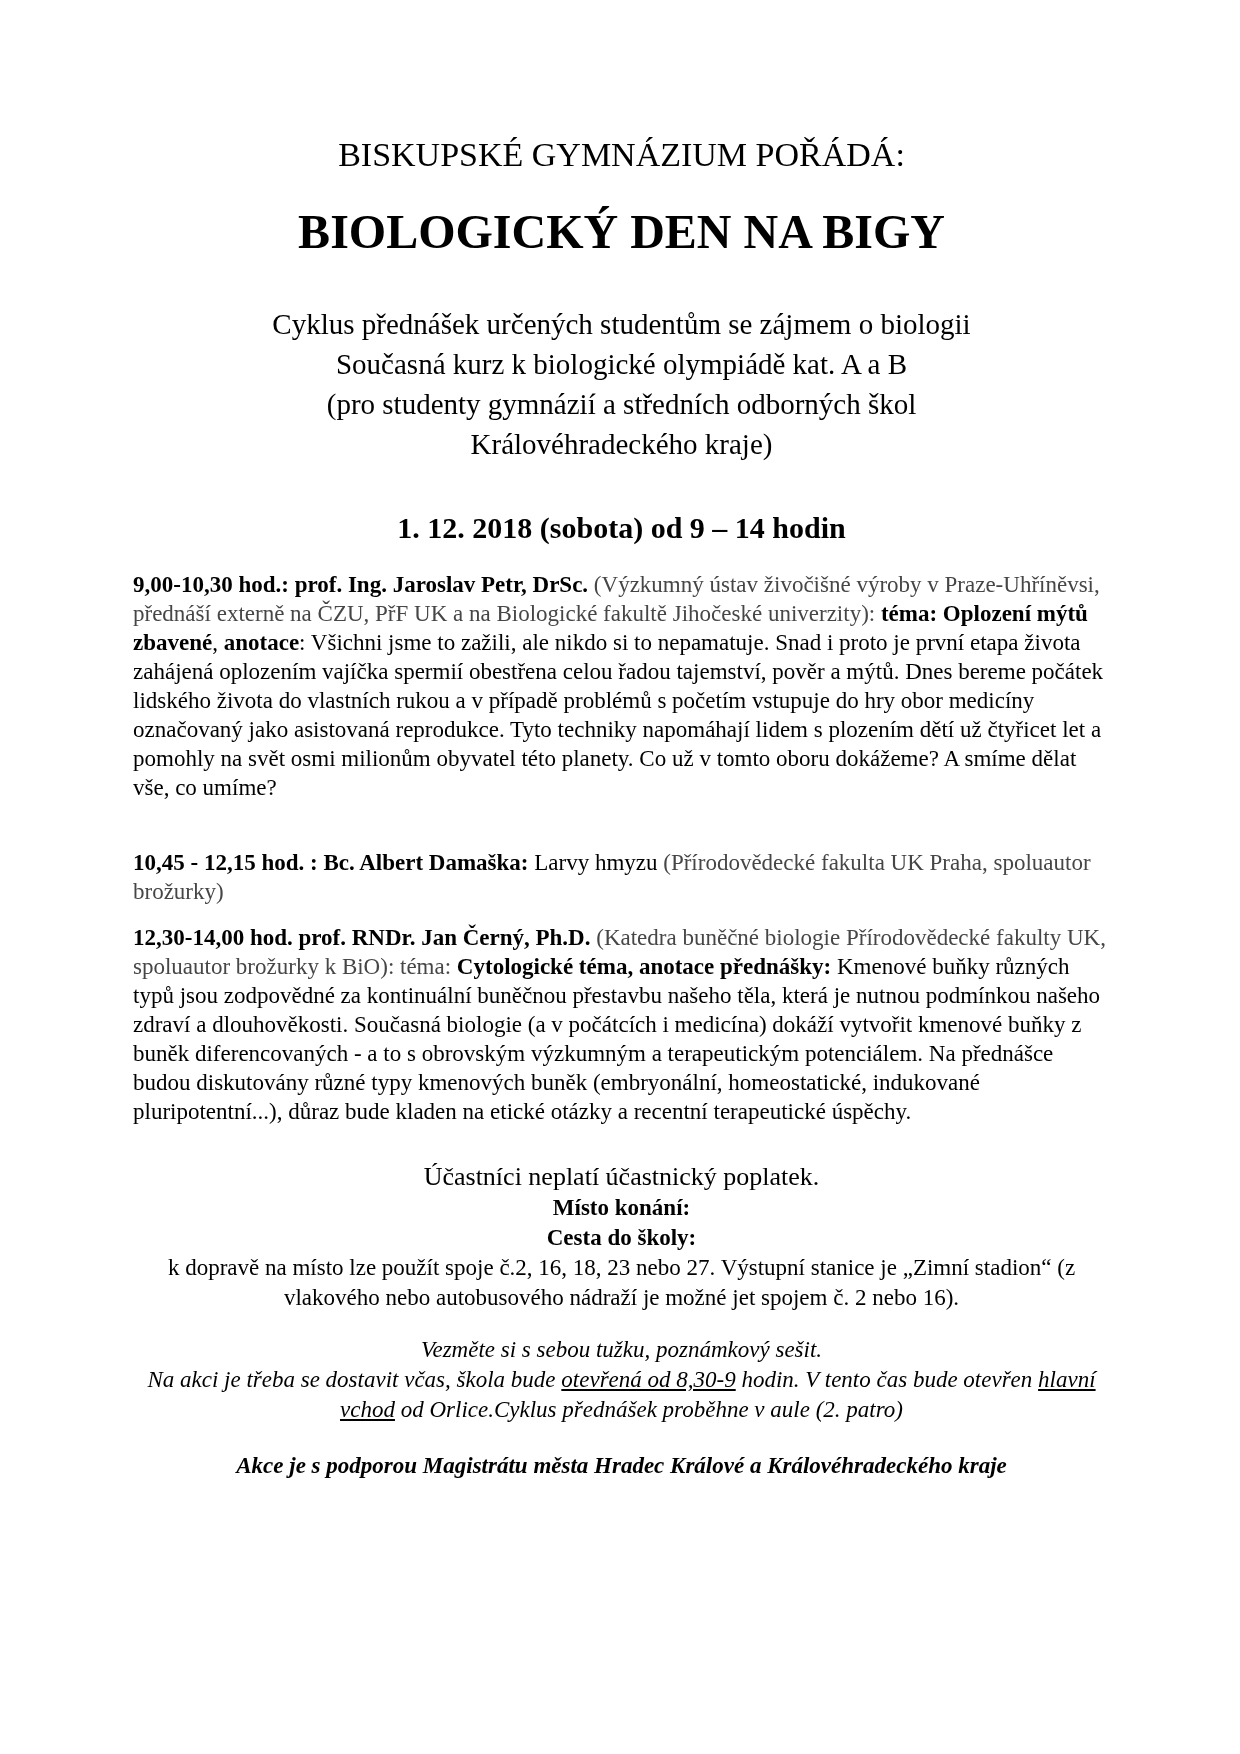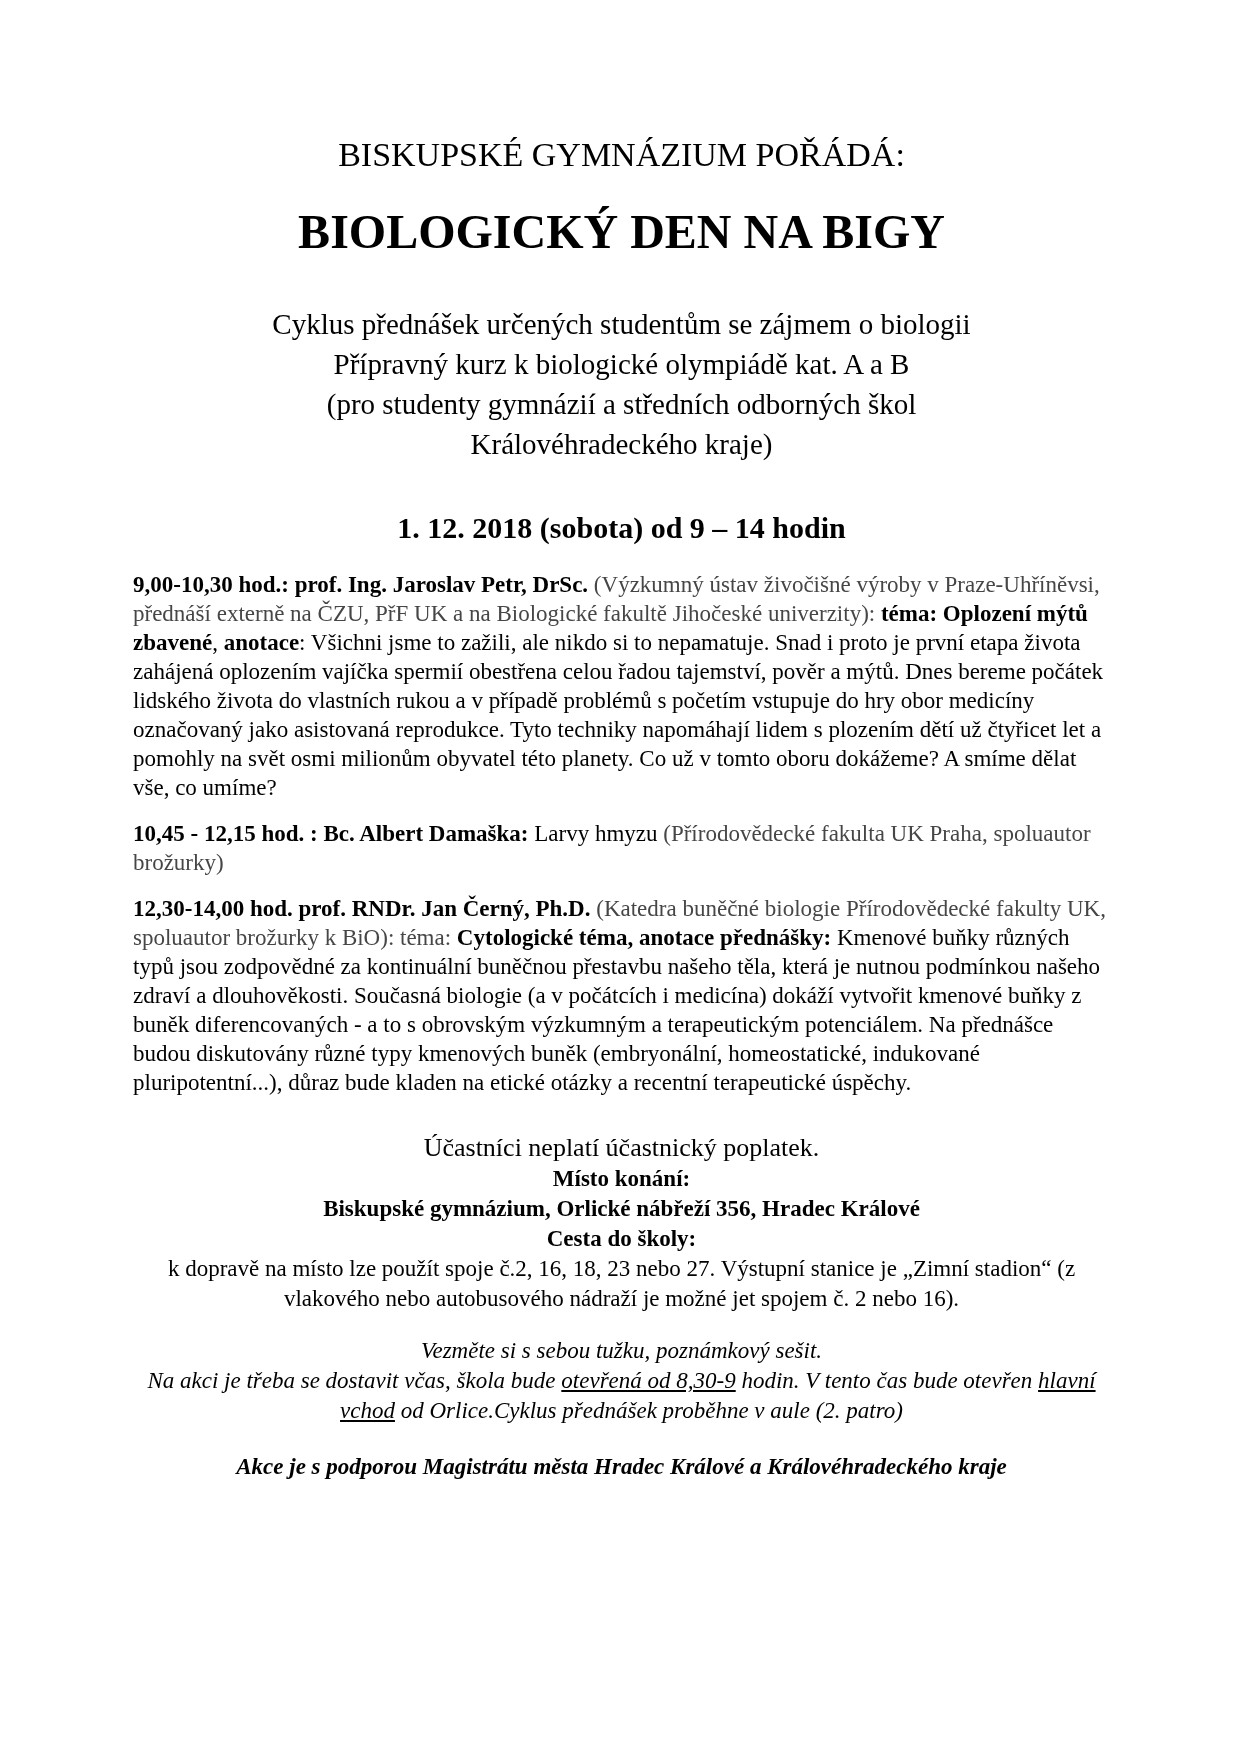--- a/index.html
+++ b/index.html
@@ -10,21 +10,21 @@
     font-family: "Liberation Serif", serif;
     overflow: hidden;
     border-radius: 31px;
   }
   .organizer { font-size: 34px; text-align: center; white-space: nowrap; }
   .title { font-size: 48px; font-weight: bold; text-align: center; margin-top: 30px; white-space: nowrap; }
   .intro { margin-top: 45px; font-size: 29px; line-height: 40px; text-align: center; }
   .date-heading { margin-top: 47px; font-size: 30px; font-weight: bold; text-align: center; }
   .talk { font-size: 23px; line-height: 29px; margin: 0; text-align: left; }
   .talk1 { margin-top: 25px; }
-  .talk2 { margin-top: 17px; }
+  .talk2 { margin-top: 46px; }
   .talk3 { margin-top: 17px; }
   .b { font-weight: bold; }
   .muted { color: #464646; }
   .center-block { text-align: center; }
   .fee-note { margin-top: 34px; font-size: 26px; line-height: 33px; }
   .info-bold { font-size: 23px; font-weight: bold; line-height: 30px; }
   .transport { font-size: 23px; line-height: 30px; }
   .notes { margin-top: 22px; text-align: center; font-weight: normal; font-style: italic; font-size: 23px; line-height: 30px; }
   .u { text-decoration: underline; text-align: right; }
   .footer-note { margin-top: 26px; text-align: center; font-weight: bold; font-style: italic; font-size: 23px; line-height: 30px; }
@@ -33,37 +33,36 @@
 <body>
 
 <div class="page">
 
   <div class="organizer">BISKUPSKÉ GYMNÁZIUM POŘÁDÁ:</div>
 
   <div class="title">BIOLOGICKÝ DEN NA BIGY</div>
 
   <div class="intro">
     <div class="intro-line">Cyklus přednášek určených studentům se zájmem o biologii</div>
-    <div class="intro-line">Přípravný kurz k biologické olympiádě kat. A a B</div>
+    <div class="intro-line">Současná kurz k biologické olympiádě kat. A a B</div>
     <div class="intro-line">(pro studenty gymnázií a středních odborných škol</div>
     <div class="intro-line">Královéhradeckého kraje)</div>
   </div>
 
   <div class="date-heading">1. 12. 2018 (sobota) od 9 – 14  hodin</div>
 
   <p class="talk talk1"><span class="b">9,00-10,30 hod.: prof. Ing. Jaroslav Petr, DrSc.</span><span class="muted"> (Výzkumný ústav živočišné výroby v Praze-Uhříněvsi, přednáší externě na ČZU, PřF UK  a na Biologické fakultě Jihočeské univerzity): </span><span class="b">téma: Oplození mýtů zbavené</span><span>, </span><span class="b">anotace</span><span>: Všichni jsme to zažili, ale nikdo si to nepamatuje. Snad i proto je první etapa života zahájená oplozením vajíčka spermií obestřena celou řadou tajemství, pověr a mýtů. Dnes bereme počátek lidského života do vlastních rukou a v případě problémů s početím vstupuje do hry obor medicíny označovaný jako asistovaná reprodukce. Tyto techniky napomáhají lidem s plozením dětí už čtyřicet let a pomohly na svět osmi milionům obyvatel této planety. Co už v tomto oboru dokážeme? A smíme dělat vše, co umíme?</span></p>
 
   <p class="talk talk2"><span class="b">10,45 - 12,15 hod. : Bc. Albert Damaška:</span><span> Larvy hmyzu </span><span class="muted">(Přírodovědecké fakulta UK Praha, spoluautor brožurky)</span></p>
 
   <p class="talk talk3"><span class="b">12,30-14,00 hod.  prof. RNDr. Jan Černý, Ph.D.</span><span class="muted">  (Katedra buněčné biologie Přírodovědecké fakulty UK, spoluautor brožurky k BiO): téma: </span><span class="b">Cytologické téma, anotace přednášky:</span><span> Kmenové buňky různých typů jsou zodpovědné za kontinuální buněčnou přestavbu našeho těla, která je nutnou podmínkou našeho zdraví a dlouhověkosti. Současná biologie (a v počátcích i medicína) dokáží vytvořit kmenové buňky z buněk diferencovaných - a to s obrovským výzkumným a terapeutickým potenciálem. Na přednášce budou diskutovány různé typy kmenových buněk (embryonální, homeostatické, indukované pluripotentní...), důraz bude kladen na etické otázky a recentní terapeutické úspěchy.</span></p>
 
   <div class="center-block">
     <div class="fee-note">Účastníci neplatí účastnický poplatek.</div>
     <div class="info-bold">Místo konání:</div>
-    <div class="info-bold">Biskupské gymnázium, Orlické nábřeží 356, Hradec Králové</div>
     <div class="info-bold">Cesta do školy:</div>
     <div class="transport">k dopravě na místo lze použít spoje  č.2, 16, 18, 23 nebo 27. Výstupní stanice je „Zimní stadion“ (z vlakového nebo autobusového nádraží je možné jet spojem č. 2 nebo 16).</div>
   </div>
 
   <div class="notes">
     <div class="note-line">Vezměte si s sebou tužku, poznámkový sešit.</div>
     <div class="note-line"><span>Na akci je třeba se dostavit včas, škola bude </span><span class="u">otevřená od 8,30-9</span><span> hodin. V tento čas bude otevřen </span><span class="u">hlavní vchod</span><span> od Orlice.Cyklus přednášek proběhne v aule (2. patro)</span></div>
   </div>
 
   <div class="footer-note">Akce je s podporou Magistrátu města Hradec Králové a Královéhradeckého kraje</div>

